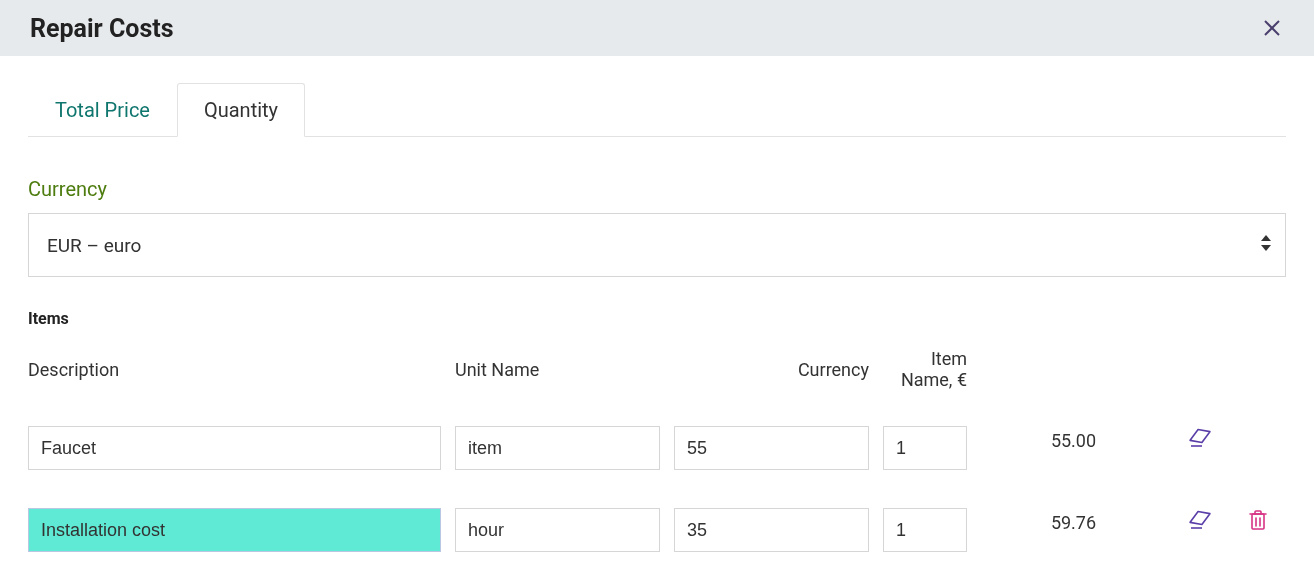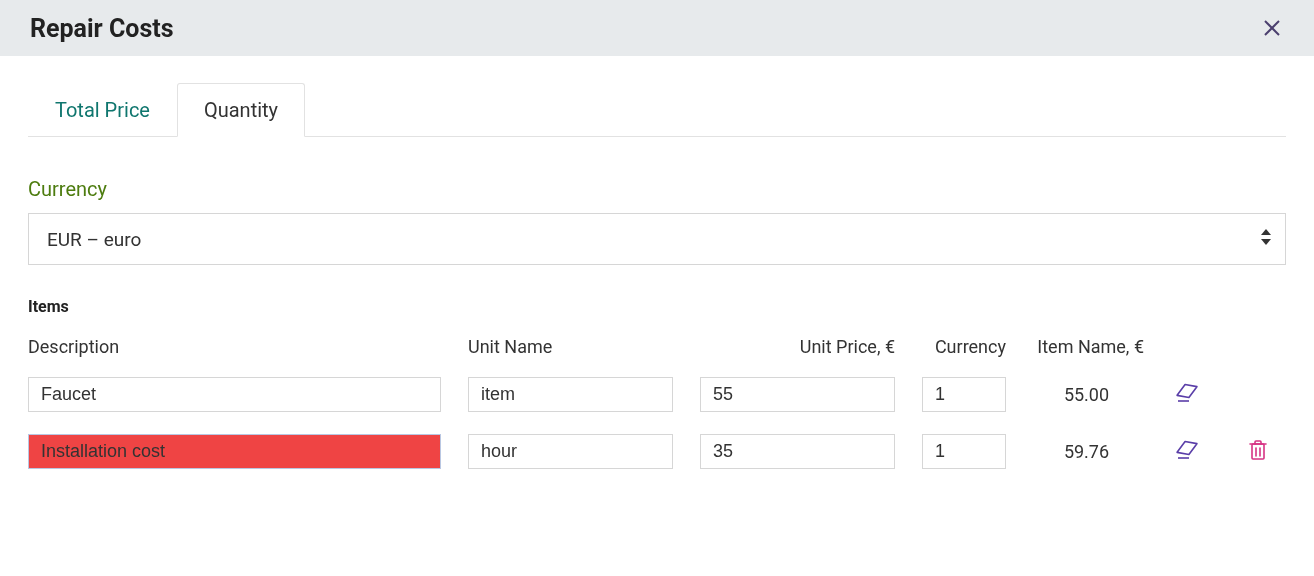--- a/index.html
+++ b/index.html
@@ -64,21 +64,21 @@
     color: #4d7c0f;
     margin-top: 40px;
     margin-bottom: 12px;
   }
   .select-wrap {
     position: relative;
     width: 100%;
   }
   .select-box {
     width: 100%;
-    height: 52px;
+    height: 64px;
     border: 1px solid #d6d6d6;
     padding: 0 25px 0 18px;
     font-size: 19px;
     color: #333;
     background: #fff;
     display: flex;
     align-items: center;
     cursor: pointer;
   }
   .select-caret {
@@ -92,41 +92,42 @@
   .items-heading {
     font-size: 16px;
     font-weight: 700;
     color: #222;
     margin-top: 32px;
     margin-bottom: 20px;
   }
   .grid {
     display: grid;
     grid-template-columns: 413px 205px 195px 84px 1fr 44px 44px;
-    column-gap: 27px;
+    column-gap: 14px;
     align-items: center;
   }
   .col-head {
     font-size: 18px;
     color: #333;
     padding-bottom: 16px;
   }
   .col-head.right { text-align: right; }
   .cell-input {
-    height: 35px;
+    height: 44px;
     width: 100%;
     border: 1px solid #d6d6d6;
     font-size: 18px;
     padding: 0 12px;
     color: #333;
     background: #fff;
+    margin-top: 16px;
   }
   .cell-input.num { text-align: left; }
   .cell-input.selected {
-    background: #ef4444;
+    background: #5eead4;
     border-color: #b9c7e2;
   }
   .row-total {
     font-size: 18px;
     text-align: center;
     padding-right: 4px;
     color: #333;
   }
   .icon-btn {
     width: 32px; height: 32px;
@@ -164,21 +165,20 @@
         <polygon points="6,16 11,10 1,10" fill="#333"></polygon>
       </svg>
     </span>
   </div>
 
   <div class="items-heading">Items</div>
 
   <div class="grid">
     <div class="col-head">Description</div>
     <div class="col-head">Unit Name</div>
-    <div class="col-head right">Unit Price, €</div>
     <div class="col-head right">Currency</div>
     <div class="col-head right">Item Name, €</div>
     <div></div>
     <div></div>
 
   <div style="grid-column: 1 / -1; height: 4px;"></div>
       <input class="cell-input" type="text" value="Faucet" style="">
       <input class="cell-input" type="text" value="item" style="">
       <input class="cell-input num" type="text" value="55" style="">
       <input class="cell-input num" type="text" value="1" style="">

